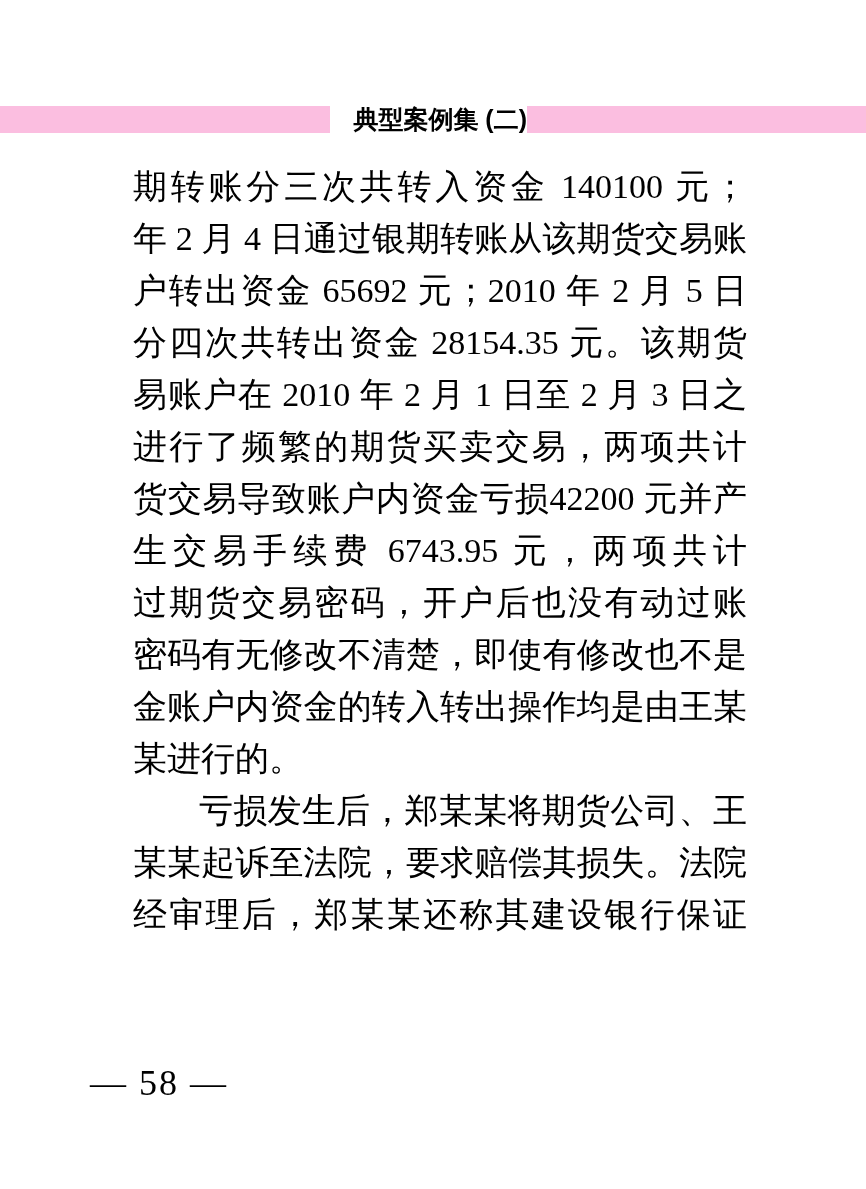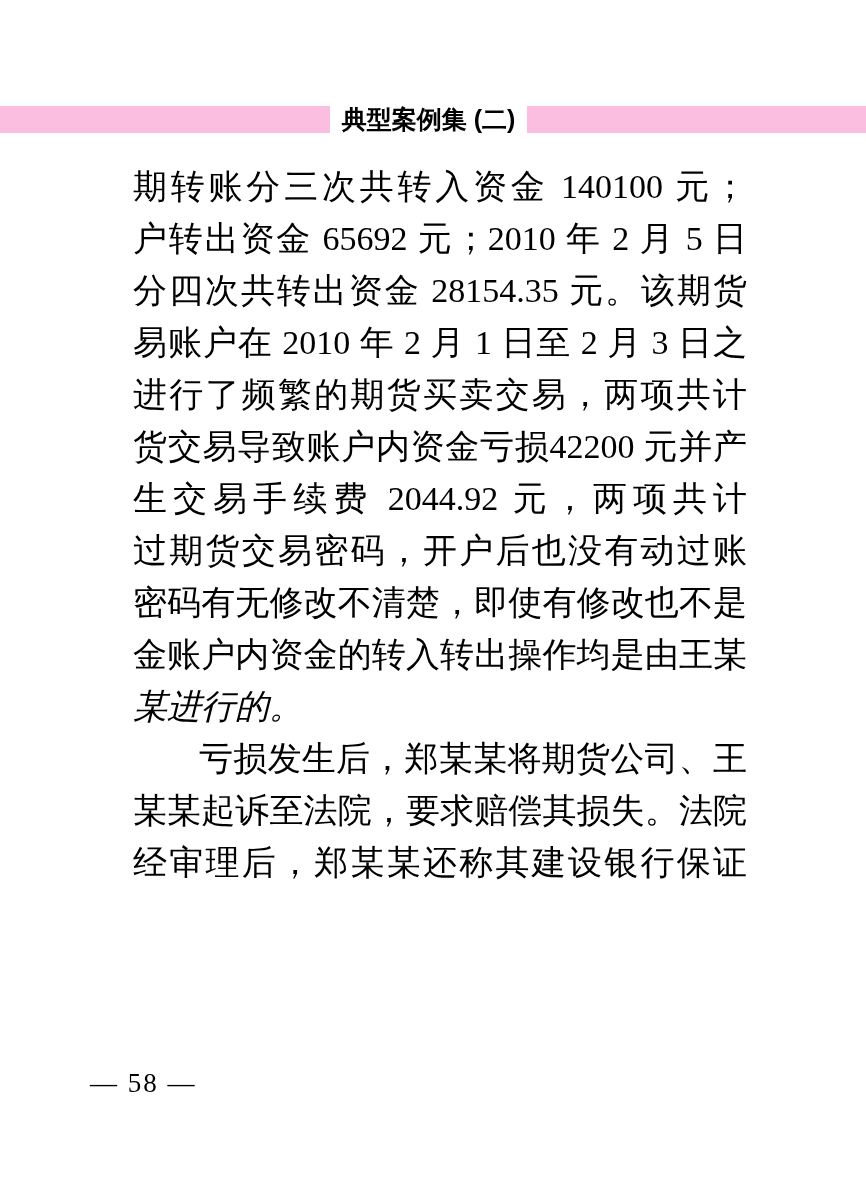--- a/index.html
+++ b/index.html
@@ -34,21 +34,21 @@
     left: 527px;
     width: 339px;
   }
   .header-title {
     position: absolute;
     left: 330px;
     width: 197px;
     top: -4px;
     height: 34px;
     line-height: 34px;
-    text-align: center;
+    text-align: right;
     font-family: "Liberation Sans", "DejaVu Sans", sans-serif;
     font-weight: bold;
     font-size: 25px;
     color: #000000;
     white-space: nowrap;
   }
   .body-text {
     position: absolute;
     left: 133px;
     top: 161px;
@@ -60,56 +60,56 @@
   .text-line {
     height: 52px;
     line-height: 52px;
     overflow: hidden;
     text-align: justify;
     text-align-last: justify;
   }
   .text-line.no-justify {
     text-align: left;
     text-align-last: left;
-    font-style: italic;
   }
   .text-line.indent {
     text-indent: 66px;
   }
   .footer {
     position: absolute;
     left: 90px;
     top: 1066px;
     height: 34px;
     line-height: 34px;
     font-family: "Liberation Serif", "DejaVu Serif", serif;
-    font-size: 27px;
+    font-size: 36px;
     color: #000000;
     letter-spacing: 2px;
     white-space: nowrap;
   }
 </style>
 </head>
 <body>
 
 <div class="page">
   <div class="header">
     <div class="bar bar-left" style="background: rgb(251, 190, 224);"></div>
     <div class="header-title">典型案例集 (二)</div>
     <div class="bar bar-right" style="background: rgb(251, 190, 224);"></div>
   </div>
 
   <div class="body-text">
       <div class="text-line">期转账分三次共转入资金 140100 元；2010</div>
+      <div class="text-line">年 2 月 4 日通过银期转账从该期货交易账</div>
       <div class="text-line">户转出资金 65692 元；2010 年 2 月 5 日又</div>
       <div class="text-line">分四次共转出资金 28154.35 元。该期货交</div>
       <div class="text-line">易账户在 2010 年 2 月 1 日至 2 月 3 日之间</div>
       <div class="text-line">进行了频繁的期货买卖交易，两项共计</div>
       <div class="text-line">货交易导致账户内资金亏损42200 元并产</div>
-      <div class="text-line">生交易手续费 2044.92 元，两项共计</div>
+      <div class="text-line">生交易手续费 6743.95 元，两项共计</div>
       <div class="text-line">过期货交易密码，开户后也没有动过账户，</div>
       <div class="text-line">密码有无修改不清楚，即使有修改也不是</div>
       <div class="text-line">金账户内资金的转入转出操作均是由王某</div>
       <div class="text-line no-justify">某进行的。</div>
       <div class="text-line indent">亏损发生后，郑某某将期货公司、王</div>
       <div class="text-line">某某起诉至法院，要求赔偿其损失。法院</div>
       <div class="text-line">经审理后，郑某某还称其建设银行保证</div>
     </div>
 
   <div class="footer">— 58 —</div>

